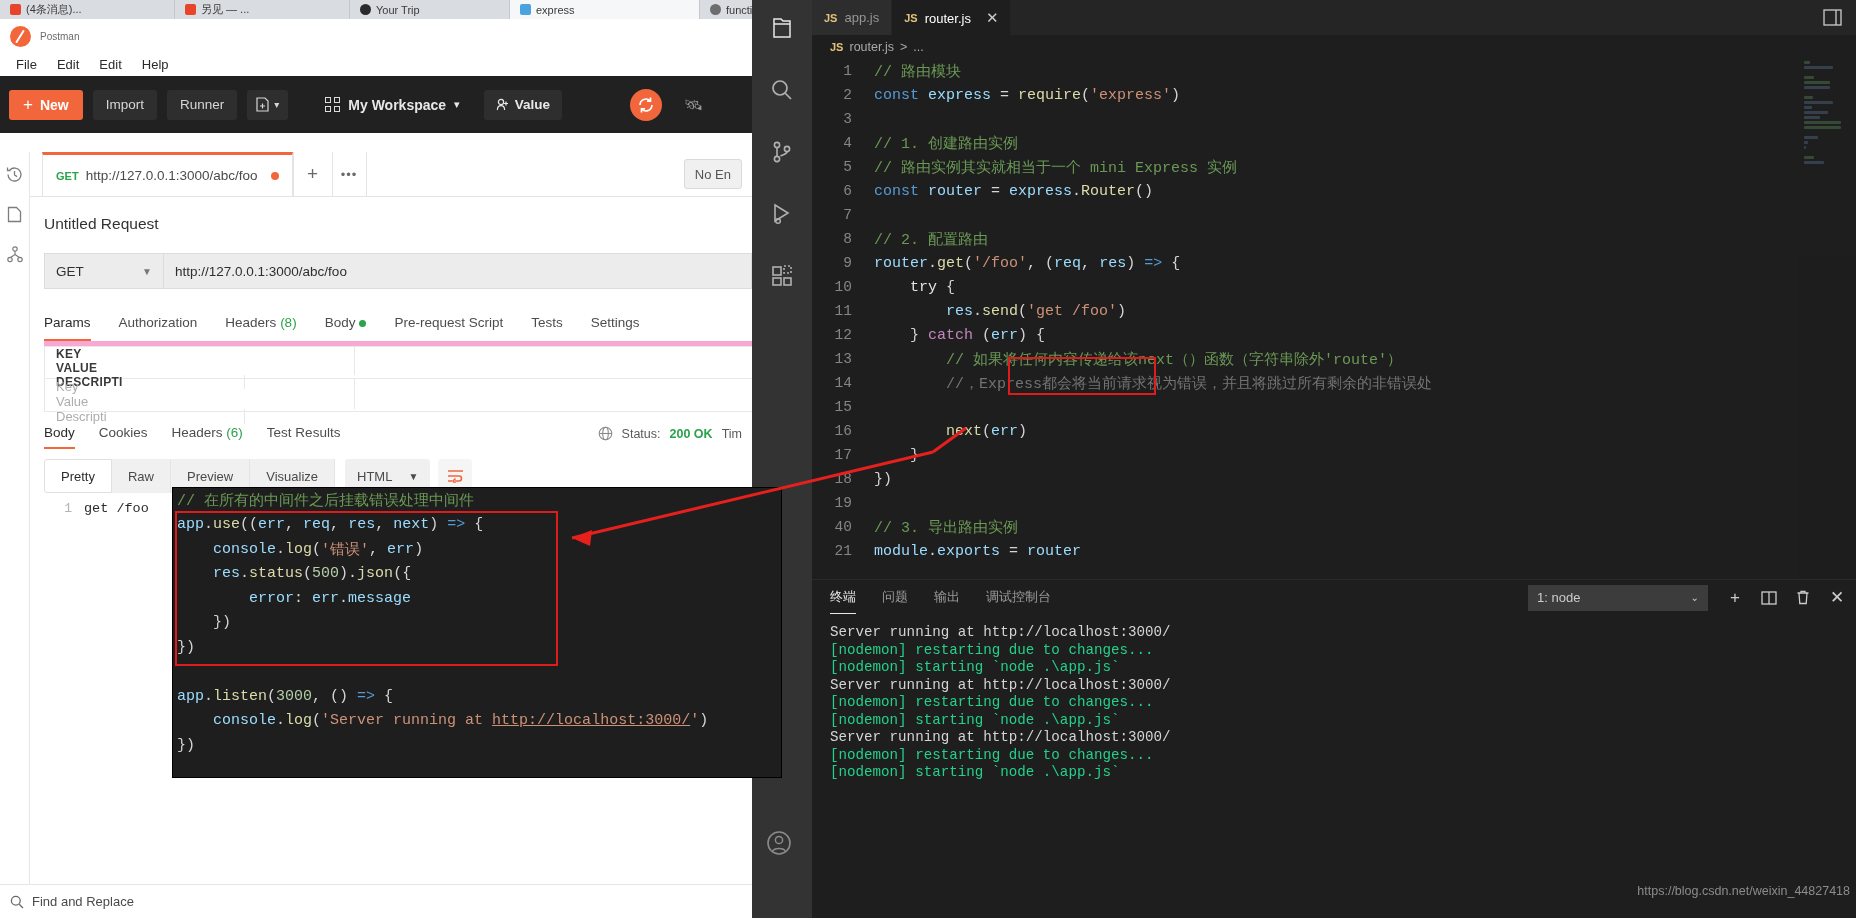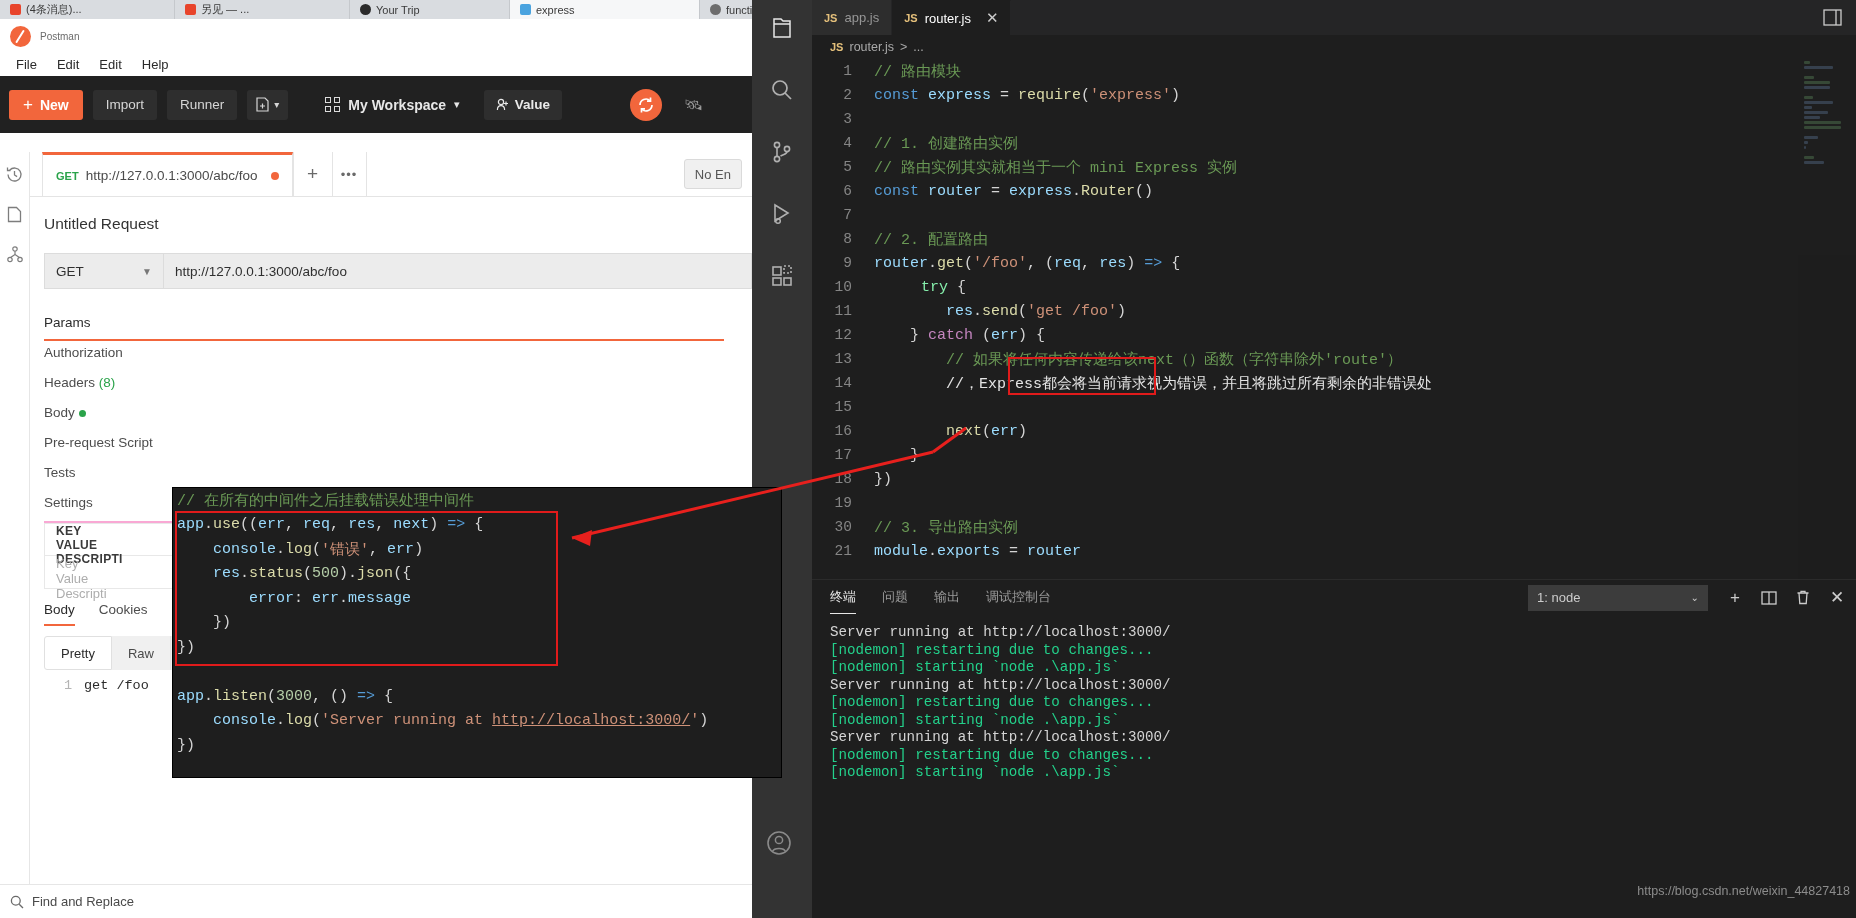--- a/index.html
+++ b/index.html
@@ -122,23 +122,22 @@
     width:119px; background:#ececec; border:1px solid #dcdcdc; border-right:none;
     display:flex; align-items:center; justify-content:space-between;
     padding:0 11px; font-size:13.5px; color:#2f2f2f;
   }
   #pm-url {
     flex:1; background:#ececec; border:1px solid #dcdcdc;
     display:flex; align-items:center; padding:0 11px; font-size:13.5px; color:#2f2f2f;
   }
 
   #pm-reqtabrow {
-    display:flex; gap:0px; margin:22px 0 0 14px; border-bottom:2px solid #f9a8d4;
+    display:flex; gap:0px; margin:22px 0 0 14px; border-bottom:5px solid #f9a8d4;
     padding-right:0;
-    flex-direction:column;
   }
   .rtab {
     font-size:13.5px; color:#4d4d4d; padding:4px 0 9px 0; margin-right:28px;
     white-space:nowrap; border-bottom:2.5px solid transparent;
   }
   .rtab.active { color:#2b2b2b; border-bottom-color:#f2663c; }
   .rtab .cnt { color:#2aa34a; }
   .rtab .grn-dot { display:inline-block; width:7px; height:7px; border-radius:50%;
      background:#2aa34a; margin-left:4px; vertical-align:middle;}
 
@@ -571,31 +570,31 @@
     <div id="vs-editor">
         <div class="codeline"><span class="lnum">1</span><span class="ctext"><span style="color: rgb(106, 153, 85);">// 路由模块</span></span></div>
         <div class="codeline"><span class="lnum">2</span><span class="ctext"><span style="color: rgb(86, 156, 214);">const</span><span style="color: rgb(212, 212, 212);"> </span><span style="color: rgb(156, 220, 254);">express</span><span style="color: rgb(212, 212, 212);"> = </span><span style="color: rgb(220, 220, 170);">require</span><span style="color: rgb(212, 212, 212);">(</span><span style="color: rgb(206, 145, 120);">'express'</span><span style="color: rgb(212, 212, 212);">)</span></span></div>
         <div class="codeline"><span class="lnum">3</span><span class="ctext"></span></div>
         <div class="codeline"><span class="lnum">4</span><span class="ctext"><span style="color: rgb(106, 153, 85);">// 1. 创建路由实例</span></span></div>
         <div class="codeline"><span class="lnum">5</span><span class="ctext"><span style="color: rgb(106, 153, 85); text-align: right;">// 路由实例其实就相当于一个 mini Express 实例</span></span></div>
         <div class="codeline"><span class="lnum">6</span><span class="ctext"><span style="color: rgb(86, 156, 214);">const</span><span style="color: rgb(212, 212, 212);"> </span><span style="color: rgb(156, 220, 254);">router</span><span style="color: rgb(212, 212, 212);"> = </span><span style="color: rgb(156, 220, 254);">express</span><span style="color: rgb(212, 212, 212);">.</span><span style="color: rgb(220, 220, 170);">Router</span><span style="color: rgb(212, 212, 212);">()</span></span></div>
         <div class="codeline"><span class="lnum">7</span><span class="ctext"></span></div>
         <div class="codeline"><span class="lnum">8</span><span class="ctext"><span style="color: rgb(106, 153, 85);">// 2. 配置路由</span></span></div>
         <div class="codeline"><span class="lnum">9</span><span class="ctext"><span style="color: rgb(156, 220, 254);">router</span><span style="color: rgb(212, 212, 212);">.</span><span style="color: rgb(220, 220, 170);">get</span><span style="color: rgb(212, 212, 212);">(</span><span style="color: rgb(206, 145, 120);">'/foo'</span><span style="color: rgb(212, 212, 212);">, (</span><span style="color: rgb(156, 220, 254);">req</span><span style="color: rgb(212, 212, 212);">, </span><span style="color: rgb(156, 220, 254);">res</span><span style="color: rgb(212, 212, 212);">) </span><span style="color: rgb(86, 156, 214);">=&gt;</span><span style="color: rgb(212, 212, 212);"> {</span></span></div>
-        <div class="codeline"><span class="lnum">10</span><span class="ctext"><span style="color: rgb(212, 212, 212);">    </span><span style="color: #86efac; margin-left: 11px;">try</span><span style="color: rgb(212, 212, 212);"> {</span></span></div>
+        <div class="codeline"><span class="lnum">10</span><span class="ctext"><span style="color: rgb(212, 212, 212);">    </span><span style="color: #e5e5e5;">try</span><span style="color: rgb(212, 212, 212);"> {</span></span></div>
         <div class="codeline"><span class="lnum">11</span><span class="ctext"><span style="color: rgb(212, 212, 212);">        </span><span style="color: rgb(156, 220, 254);">res</span><span style="color: rgb(212, 212, 212);">.</span><span style="color: rgb(220, 220, 170);">send</span><span style="color: rgb(212, 212, 212);">(</span><span style="color: rgb(206, 145, 120);">'get /foo'</span><span style="color: rgb(212, 212, 212);">)</span></span></div>
         <div class="codeline"><span class="lnum">12</span><span class="ctext"><span style="color: rgb(212, 212, 212);">    } </span><span style="color: rgb(197, 134, 192);">catch</span><span style="color: rgb(212, 212, 212);"> (</span><span style="color: rgb(156, 220, 254);">err</span><span style="color: rgb(212, 212, 212);">) {</span></span></div>
         <div class="codeline"><span class="lnum">13</span><span class="ctext"><span style="color: rgb(106, 153, 85);">        // 如果将任何内容传递给该next（）函数（字符串除外'route'）</span></span></div>
-        <div class="codeline"><span class="lnum">14</span><span class="ctext"><span style="color: #e5e5e5;">        //，Express都会将当前请求视为错误，并且将跳过所有剩余的非错误处</span></span></div>
+        <div class="codeline"><span class="lnum">14</span><span class="ctext"><span style="color: #737373;">        //，Express都会将当前请求视为错误，并且将跳过所有剩余的非错误处</span></span></div>
         <div class="codeline"><span class="lnum">15</span><span class="ctext"></span></div>
         <div class="codeline"><span class="lnum">16</span><span class="ctext"><span style="color: rgb(212, 212, 212);">        </span><span style="color: rgb(220, 220, 170);">next</span><span style="color: rgb(212, 212, 212);">(</span><span style="color: rgb(156, 220, 254);">err</span><span style="color: rgb(212, 212, 212);">)</span></span></div>
         <div class="codeline"><span class="lnum">17</span><span class="ctext"><span style="color: rgb(212, 212, 212);">    }</span></span></div>
         <div class="codeline"><span class="lnum">18</span><span class="ctext"><span style="color: rgb(212, 212, 212);">})</span></span></div>
         <div class="codeline"><span class="lnum">19</span><span class="ctext"></span></div>
-        <div class="codeline"><span class="lnum">30</span><span class="ctext"><span style="color: rgb(106, 153, 85);">// 3. 导出路由实例</span></span></div>
+        <div class="codeline"><span class="lnum">40</span><span class="ctext"><span style="color: rgb(106, 153, 85);">// 3. 导出路由实例</span></span></div>
         <div class="codeline"><span class="lnum">21</span><span class="ctext"><span style="color: rgb(156, 220, 254);">module</span><span style="color: rgb(212, 212, 212);">.</span><span style="color: rgb(156, 220, 254);">exports</span><span style="color: rgb(212, 212, 212);"> = </span><span style="color: rgb(156, 220, 254);">router</span></span></div>
       </div>
 
     <div id="vs-minimap">
         <div class="mmline" style="width: 5.95px; background: rgb(74, 107, 74);"></div>
         <div class="mmline" style="width: 28.9px; background: rgb(74, 93, 117);"></div>
         <div class="mmline" style="width: 0px; background: rgb(74, 93, 117);"></div>
         <div class="mmline" style="width: 10.2px; background: rgb(74, 107, 74);"></div>
         <div class="mmline" style="width: 26.35px; background: rgb(74, 107, 74);"></div>
         <div class="mmline" style="width: 26.35px; background: rgb(74, 93, 117);"></div>

